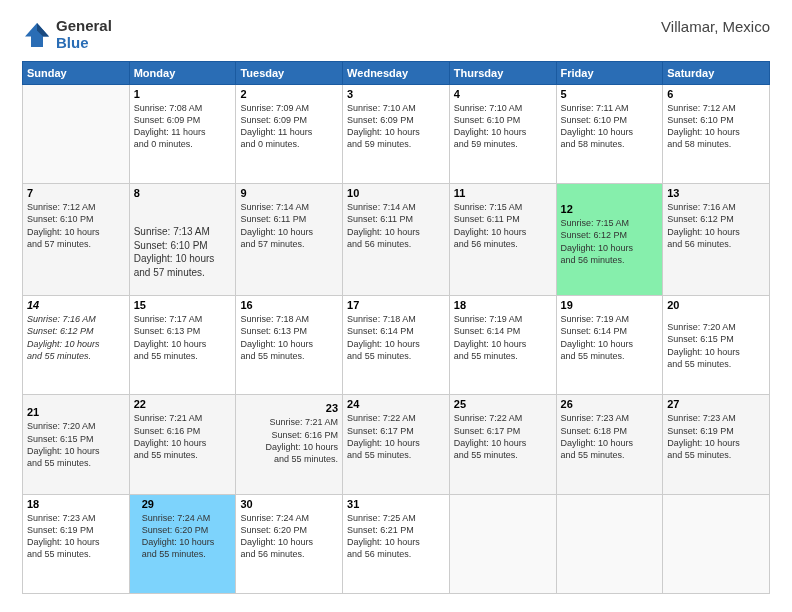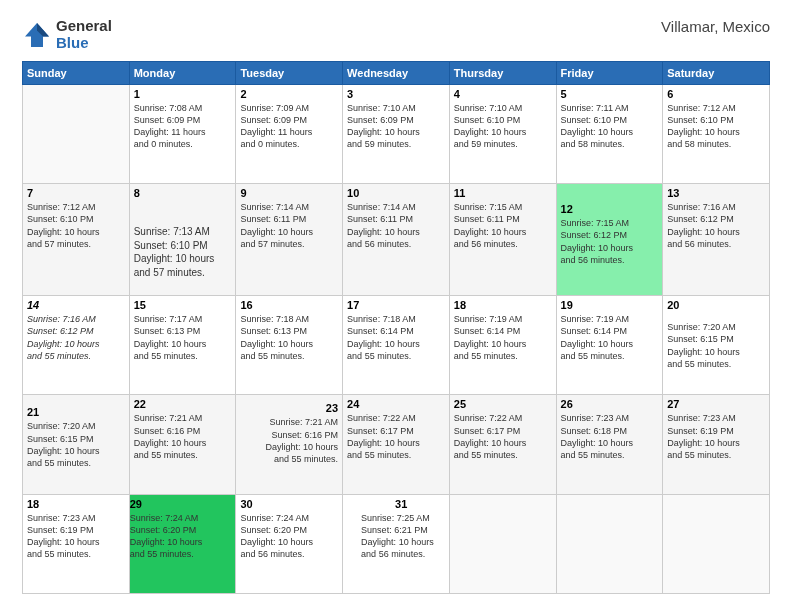--- a/index.html
+++ b/index.html
@@ -305,37 +305,37 @@
           </td>
         </tr>
         <tr>
           <td style="border: 1px solid rgb(204, 204, 204); vertical-align: top; padding: 3px 4px; height: 90px; background: rgb(255, 255, 255);">
             <span style="font-size: 11px; font-weight: bold; display: block; margin-bottom: 2px;">18</span>
             <div style="font-size: 9px; color: rgb(51, 51, 51); line-height: 1.35; white-space: pre-line;">Sunrise: 7:23 AM
 Sunset: 6:19 PM
 Daylight: 10 hours
 and 55 minutes.</div>
           </td>
-          <td style="border: 1px solid rgb(204, 204, 204); vertical-align: top; padding: 3px 0; height: 90px; background: #22c55e;">
+          <td style="border: 1px solid rgb(204, 204, 204); vertical-align: top; padding: 3px 12px; height: 90px; background: #7dd3fc;">
             <span style="font-size: 11px; font-weight: bold; display: block; margin-bottom: 2px;">29</span>
             <div style="font-size: 9px; color: rgb(51, 51, 51); line-height: 1.35; white-space: pre-line;">Sunrise: 7:24 AM
 Sunset: 6:20 PM
 Daylight: 10 hours
 and 55 minutes.</div>
           </td>
           <td style="border: 1px solid rgb(204, 204, 204); vertical-align: top; padding: 3px 4px; height: 90px; background: rgb(255, 255, 255);">
             <span style="font-size: 11px; font-weight: bold; display: block; margin-bottom: 2px;">30</span>
             <div style="font-size: 9px; color: rgb(51, 51, 51); line-height: 1.35; white-space: pre-line;">Sunrise: 7:24 AM
 Sunset: 6:20 PM
 Daylight: 10 hours
 and 56 minutes.</div>
           </td>
           <td style="border: 1px solid rgb(204, 204, 204); vertical-align: top; padding: 3px 4px; height: 90px; background: rgb(255, 255, 255);">
-            <span style="font-size: 11px; font-weight: bold; display: block; margin-bottom: 2px; margin-left: 48px;">31</span>
-            <div style="font-size: 9px; color: rgb(51, 51, 51); line-height: 1.35; white-space: pre-line; margin-left: 14px;">Sunrise: 7:25 AM
+            <span style="font-size: 11px; font-weight: bold; display: block; margin-bottom: 2px;">31</span>
+            <div style="font-size: 9px; color: rgb(51, 51, 51); line-height: 1.35; white-space: pre-line;">Sunrise: 7:25 AM
 Sunset: 6:21 PM
 Daylight: 10 hours
 and 56 minutes.</div>
           </td>
           <td style="border: 1px solid rgb(204, 204, 204); vertical-align: top; padding: 3px 4px; height: 90px; background: rgb(249, 249, 249);"></td>
           <td style="border: 1px solid rgb(204, 204, 204); vertical-align: top; padding: 3px 4px; height: 90px; background: rgb(249, 249, 249);"></td>
           <td style="border: 1px solid rgb(204, 204, 204); vertical-align: top; padding: 3px 4px; height: 90px; background: rgb(249, 249, 249);"></td>
         </tr>
       </tbody>
   </table>

